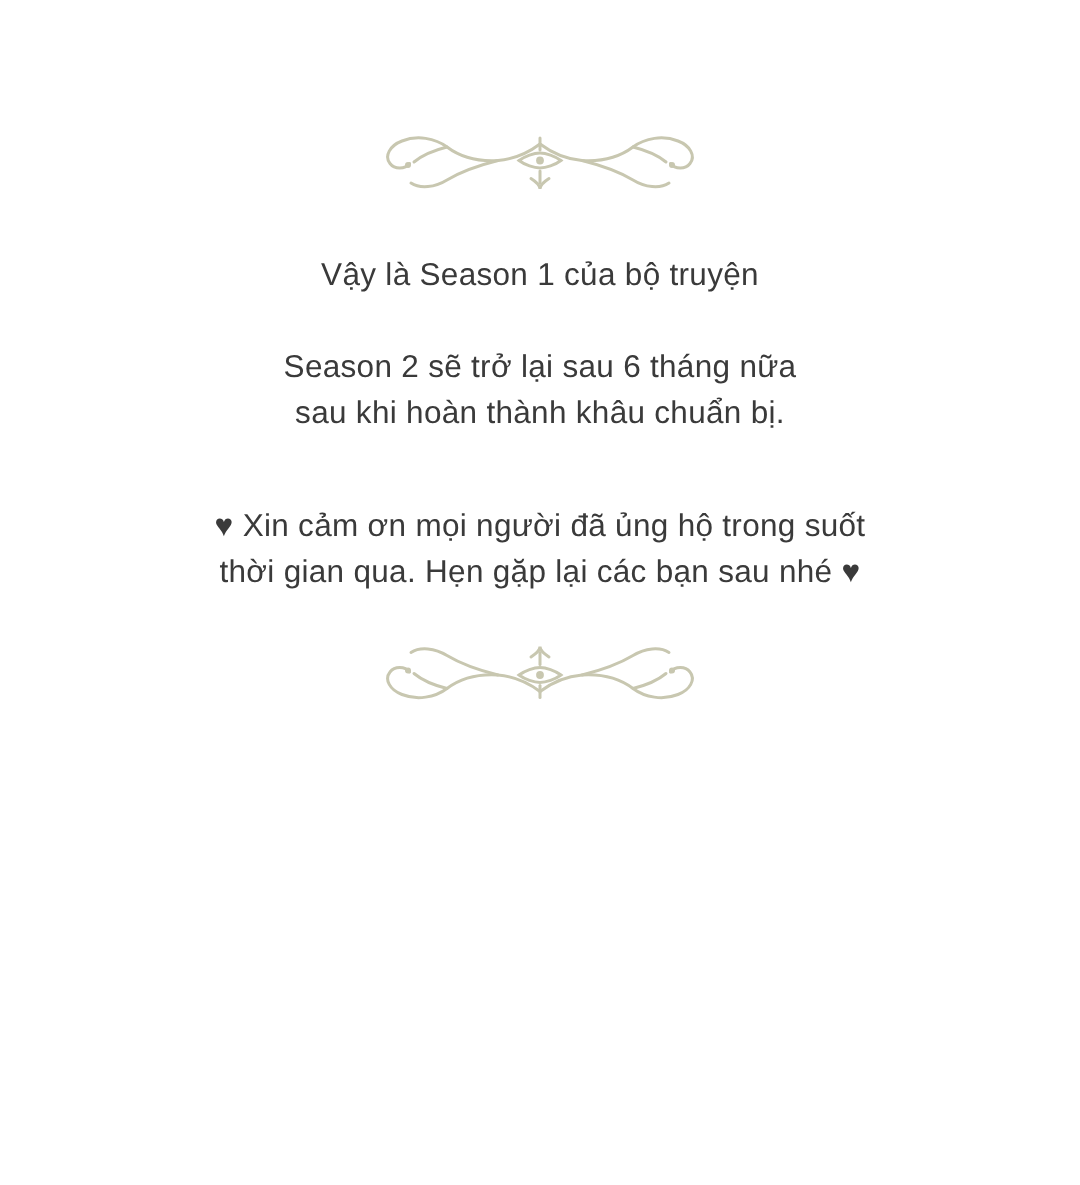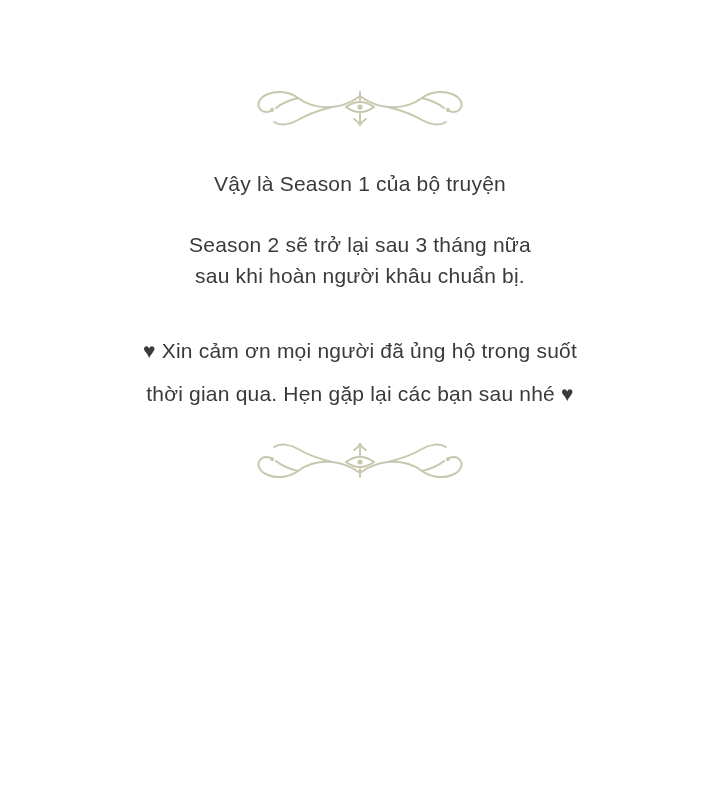--- a/index.html
+++ b/index.html
@@ -51,21 +51,20 @@
   }
   .para .line {
     display: block;
     white-space: nowrap;
   }
   .para-gap {
     margin-bottom: 44px;
   }
   .heart {
     color: #3a3a3a;
-    margin-top: 12px;
   }
 </style>
 </head>
 <body>
 
 <div class="page">
 
   <svg class="ornament ornament-top" viewBox="0 0 280 46" aria-hidden="true">
     <g fill="none" stroke="#c8c7b0" stroke-width="2" stroke-linecap="round">
       <path d="M140 10 C 132 16, 124 20, 112 21 C 96 22, 86 18, 78 12 C 70 6, 58 4, 48 8 C 40 11, 36 18, 40 23 C 43 27, 50 27, 53 23"></path>
@@ -84,22 +83,22 @@
     <circle cx="228" cy="24" r="2" fill="#c8c7b0"></circle>
   </svg>
 
   <div class="message">
 
     <p class="para">
       <span class="line">Vậy là Season 1 của bộ truyện</span>
     </p>
 
     <p class="para para-gap">
-      <span class="line">Season 2 sẽ trở lại sau 3 tháng nữa</span>
-      <span class="line">sau khi hoàn người khâu chuẩn bị.</span>
+      <span class="line">Season 2 sẽ trở lại sau 6 tháng nữa</span>
+      <span class="line">sau khi hoàn thành khâu chuẩn bị.</span>
     </p>
 
     <p class="para para-gap">
     </p>
 
     <p class="para">
       <span class="line heart">♥ Xin cảm ơn mọi người đã ủng hộ trong suốt</span>
       <span class="line heart">thời gian qua. Hẹn gặp lại các bạn sau nhé ♥</span>
     </p>
 

